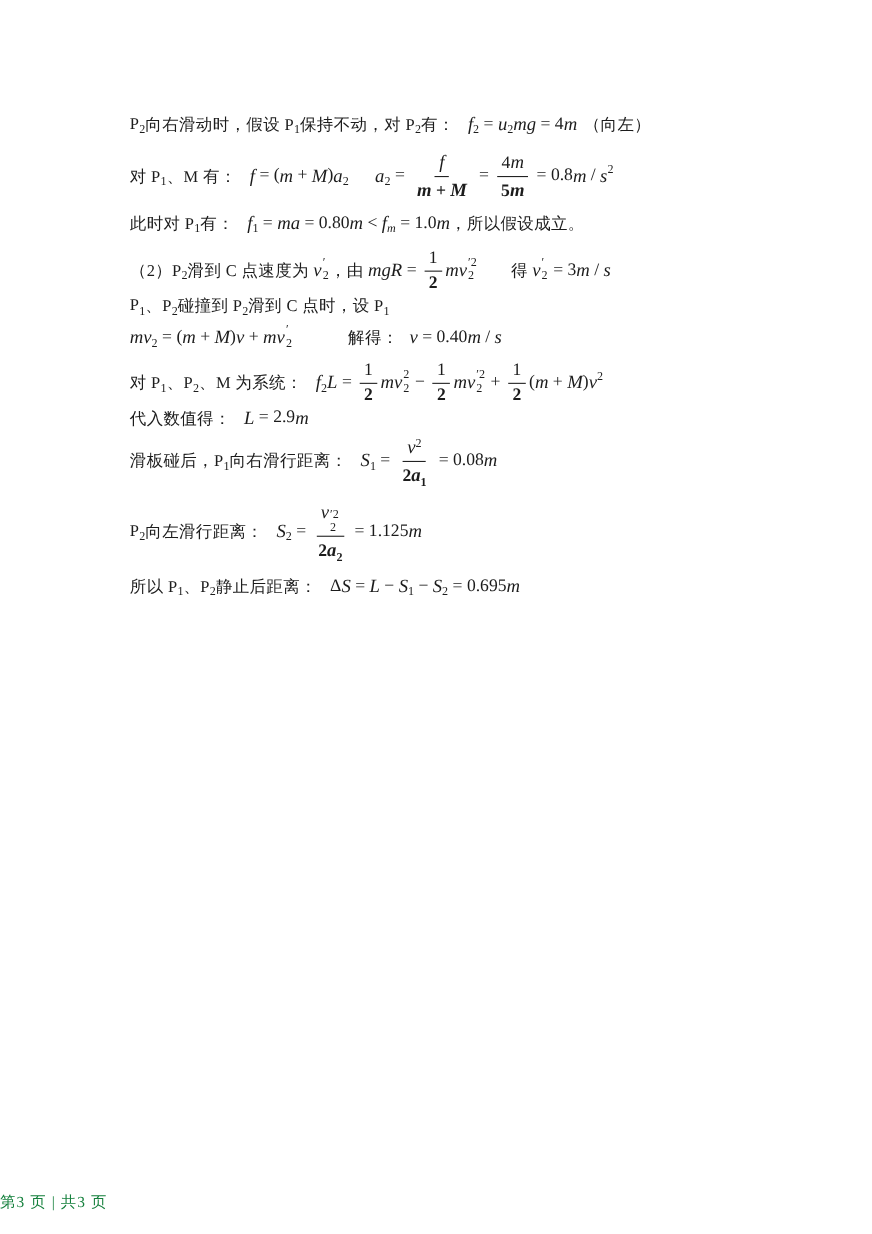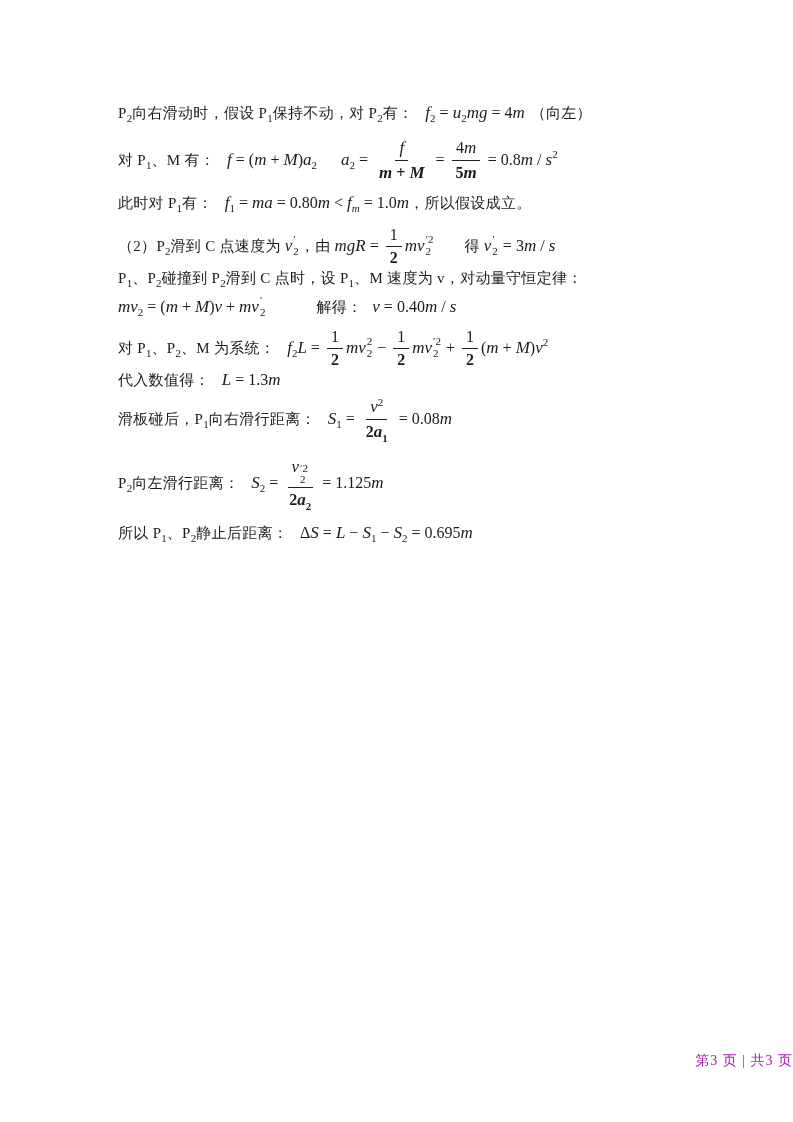--- a/index.html
+++ b/index.html
@@ -76,41 +76,41 @@
   .frac .fd {
     display: block;
     text-align: center;
     padding: 1px 4px 0 4px;
     font-weight: bold;
   }
   .gap { display: inline-block; height: 1px; }
   .footer {
     position: absolute;
     left: 0;
-    top: 1052px;
+    top: 1084px;
     width: 100%;
-    text-align: right;
+    text-align: left;
     font-size: 14px;
-    color: #a21caf;
+    color: #15803d;
     letter-spacing: 1px;
   }
 </style>
 </head>
 <body>
 
 <div class="page">
   <div id="content">
       <div class="line" style="top: 100px; height: 26px;"><span class="cn">P</span><span class="sb">2</span><span class="cn">向右滑动时，假设 P</span><span class="sb">1</span><span class="cn">保持不动，对 P</span><span class="sb">2</span><span class="cn">有：</span><span class="gap" style="width: 12px;"></span><span class="it">f</span><span class="sb">2</span><span class="op"> = </span><span class="it">u</span><span class="sb">2</span><span class="it">mg</span><span class="op"> = 4</span><span class="it">m</span><span class="gap" style="width: 6px;"></span><span class="cn">（向左）</span></div>
       <div class="line" style="top: 134px; height: 52px;"><span class="cn">对 P</span><span class="sb">1</span><span class="cn">、M 有：</span><span class="gap" style="width: 12px;"></span><span class="it">f</span><span class="op"> = (</span><span class="it">m</span><span class="op"> + </span><span class="it">M</span><span class="op">)</span><span class="it">a</span><span class="sb">2</span><span class="gap" style="width: 24px;"></span><span class="it">a</span><span class="sb">2</span><span class="op"> = </span><span class="frac"><span class="fn"><span class="it">f</span></span><span class="fd"><span class="it">m</span><span class="op"> + </span><span class="it">M</span></span></span><span class="op"> = </span><span class="frac"><span class="fn"><span class="op">4</span><span class="it">m</span></span><span class="fd"><span class="op">5</span><span class="it">m</span></span></span><span class="op"> = 0.8</span><span class="it">m</span><span class="op"> / </span><span class="it">s</span><span class="sp2">2</span></div>
       <div class="line" style="top: 190px; height: 26px;"><span class="cn">此时对 P</span><span class="sb">1</span><span class="cn">有：</span><span class="gap" style="width: 12px;"></span><span class="it">f</span><span class="sb">1</span><span class="op"> = </span><span class="it">ma</span><span class="op"> = 0.80</span><span class="it">m</span><span class="op"> &lt; </span><span class="it">f</span><span class="sb ital">m</span><span class="op"> = 1.0</span><span class="it">m</span><span class="cn">，所以假设成立。</span></div>
       <div class="line" style="top: 220px; height: 52px;"><span class="cn">（2）P</span><span class="sb">2</span><span class="cn">滑到 C 点速度为 </span><span class="it">v</span><span class="ss"><span class="ssup">′</span><span class="ssub">2</span></span><span class="cn">，由 </span><span class="it">mgR</span><span class="op"> = </span><span class="frac"><span class="fn"><span class="op">1</span></span><span class="fd"><span class="op">2</span></span></span><span class="it">mv</span><span class="ss"><span class="ssup">′2</span><span class="ssub">2</span></span><span class="gap" style="width: 30px;"></span><span class="cn">得 </span><span class="it">v</span><span class="ss"><span class="ssup">′</span><span class="ssub">2</span></span><span class="op"> = 3</span><span class="it">m</span><span class="op"> / </span><span class="it">s</span></div>
-      <div class="line" style="top: 265px; height: 26px;"><span class="cn">P</span><span class="sb">1</span><span class="cn">、P</span><span class="sb">2</span><span class="cn">碰撞到 P</span><span class="sb">2</span><span class="cn">滑到 C 点时，设 P</span><span class="sb">1</span><span class="cn">、M 速度为 v，对动量守恒定律：</span></div>
+      <div class="line" style="top: 265px; height: 26px;"><span class="cn">P</span><span class="sb">1</span><span class="cn">、P</span><span class="sb">2</span><span class="cn">碰撞到 P</span><span class="sb">2</span><span class="cn">滑到 C 点时，设 P</span><span class="sb">1</span></div>
       <div class="line" style="top: 293px; height: 28px;"><span class="it">mv</span><span class="sb">2</span><span class="op"> = (</span><span class="it">m</span><span class="op"> + </span><span class="it">M</span><span class="op">)</span><span class="it">v</span><span class="op"> + </span><span class="it">mv</span><span class="ss"><span class="ssup">′</span><span class="ssub">2</span></span><span class="gap" style="width: 50px;"></span><span class="cn">解得：</span><span class="gap" style="width: 10px;"></span><span class="it">v</span><span class="op"> = 0.40</span><span class="it">m</span><span class="op"> / </span><span class="it">s</span></div>
       <div class="line" style="top: 322px; height: 52px;"><span class="cn">对 P</span><span class="sb">1</span><span class="cn">、P</span><span class="sb">2</span><span class="cn">、M 为系统：</span><span class="gap" style="width: 12px;"></span><span class="it">f</span><span class="sb">2</span><span class="it">L</span><span class="op"> = </span><span class="frac"><span class="fn"><span class="op">1</span></span><span class="fd"><span class="op">2</span></span></span><span class="it">mv</span><span class="ss"><span class="ssup">2</span><span class="ssub">2</span></span><span class="op"> − </span><span class="frac"><span class="fn"><span class="op">1</span></span><span class="fd"><span class="op">2</span></span></span><span class="it">mv</span><span class="ss"><span class="ssup">′2</span><span class="ssub">2</span></span><span class="op"> + </span><span class="frac"><span class="fn"><span class="op">1</span></span><span class="fd"><span class="op">2</span></span></span><span class="op">(</span><span class="it">m</span><span class="op"> + </span><span class="it">M</span><span class="op">)</span><span class="it">v</span><span class="sp2">2</span></div>
-      <div class="line" style="top: 367px; height: 26px; justify-content: space-between;"><span class="cn">代入数值得：</span><span class="gap" style="width: 12px;"></span><span class="it">L</span><span class="op"> = 1.3</span><span class="it">m</span></div>
+      <div class="line" style="top: 367px; height: 26px; justify-content: space-between;"><span class="cn">代入数值得：</span><span class="gap" style="width: 12px;"></span><span class="it">L</span><span class="op"> = 2.9</span><span class="it">m</span></div>
       <div class="line" style="top: 392px; height: 54px;"><span class="cn">滑板碰后，P</span><span class="sb">1</span><span class="cn">向右滑行距离：</span><span class="gap" style="width: 12px;"></span><span class="it">S</span><span class="sb">1</span><span class="op"> = </span><span class="frac"><span class="fn"><span class="it">v</span><span class="sp2">2</span></span><span class="fd"><span class="op">2</span><span class="it">a</span><span class="sb">1</span></span></span><span class="op"> = 0.08</span><span class="it">m</span></div>
       <div class="line" style="top: 455px; height: 56px;"><span class="cn">P</span><span class="sb">2</span><span class="cn">向左滑行距离：</span><span class="gap" style="width: 12px;"></span><span class="it">S</span><span class="sb">2</span><span class="op"> = </span><span class="frac"><span class="fn"><span class="it">v</span><span class="ss"><span class="ssup">′2</span><span class="ssub">2</span></span></span><span class="fd"><span class="op">2</span><span class="it">a</span><span class="sb">2</span></span></span><span class="op"> = 1.125</span><span class="it">m</span></div>
       <div class="line" style="top: 519px; height: 28px;"><span class="cn">所以 P</span><span class="sb">1</span><span class="cn">、P</span><span class="sb">2</span><span class="cn">静止后距离：</span><span class="gap" style="width: 12px;"></span><span class="op">Δ</span><span class="it">S</span><span class="op"> = </span><span class="it">L</span><span class="op"> − </span><span class="it">S</span><span class="sb">1</span><span class="op"> − </span><span class="it">S</span><span class="sb">2</span><span class="op"> = 0.695</span><span class="it">m</span></div>
     </div>
   <div class="footer">
     <span>第3 页 | 共3 页</span>
   </div>
 </div>
 
 </body></html>

